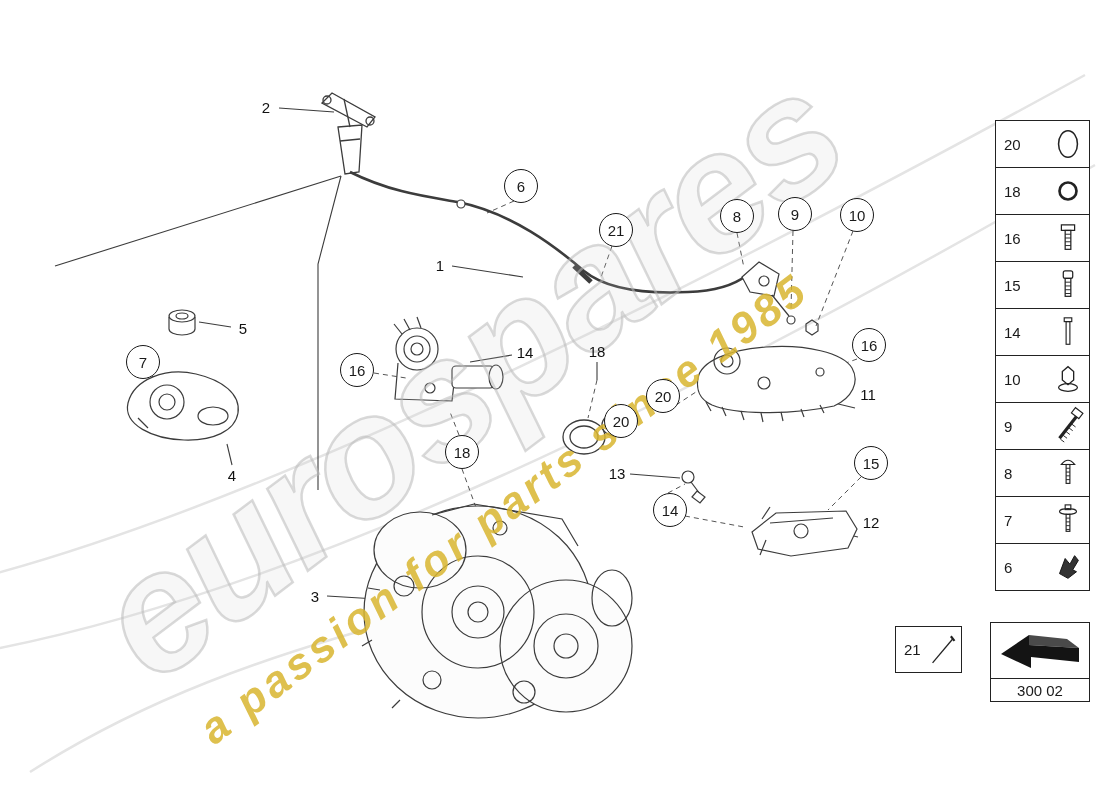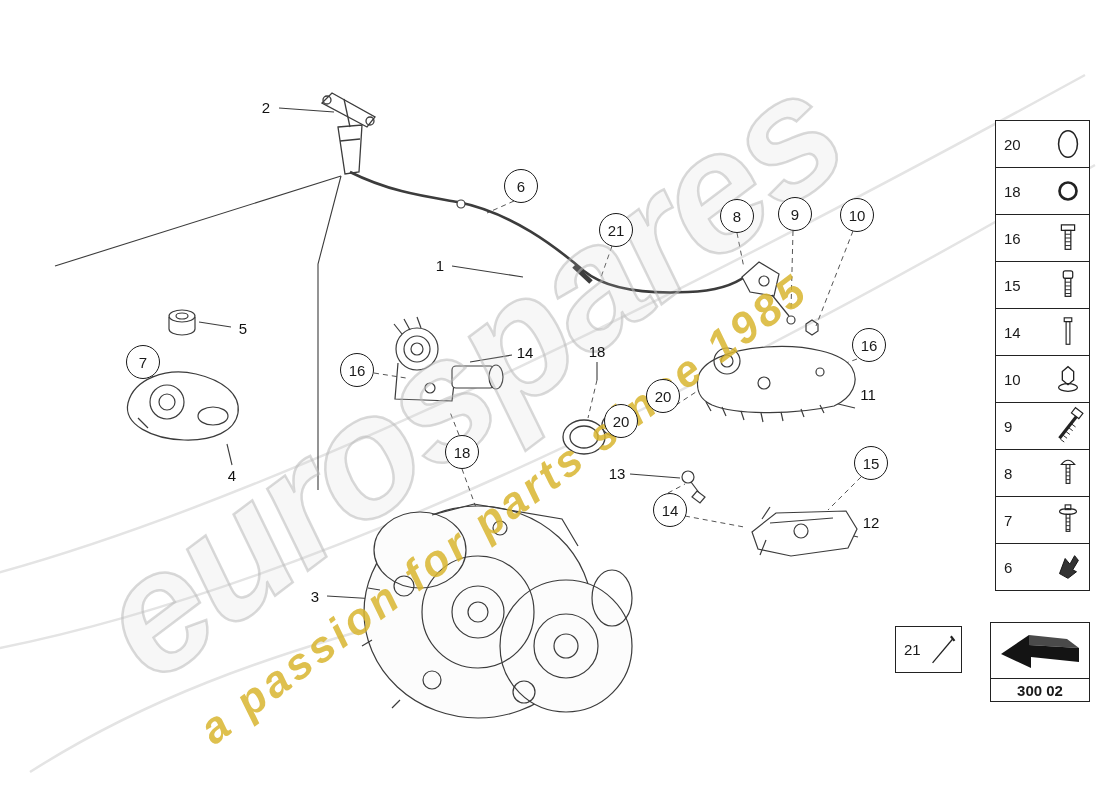--- a/index.html
+++ b/index.html
@@ -48,21 +48,21 @@
   
   .pin-box { position:absolute; left:895px; top:626px; width:67px; height:47px;
              border:1px solid #222; background:#fff; z-index:4;
              display:flex; align-items:center; padding:0 4px 0 8px; cursor:pointer; }
   .code-box { position:absolute; left:990px; top:622px; width:100px; height:80px;
               border:1.5px solid #222; background:#fff; z-index:4;
               display:flex; flex-direction:column; cursor:pointer; }
   .code-arrow { flex:1; display:flex; align-items:center; justify-content:center;
                 border-bottom:1px solid #222; }
   .code-label { height:22px; display:flex; align-items:center; justify-content:center;
-                font-weight:bold; font-size:15px; }
+                font-weight:normal; font-size:15px; }
 </style>
 </head>
 <body>
 
 <div class="stage">
 
   <svg class="artwork" viewBox="0 0 1100 800">
 
     <g stroke="#e4e4e4" stroke-width="2.5" fill="none">
       <path d="M-10 575 C 250 505, 620 330, 1085 75"></path>

